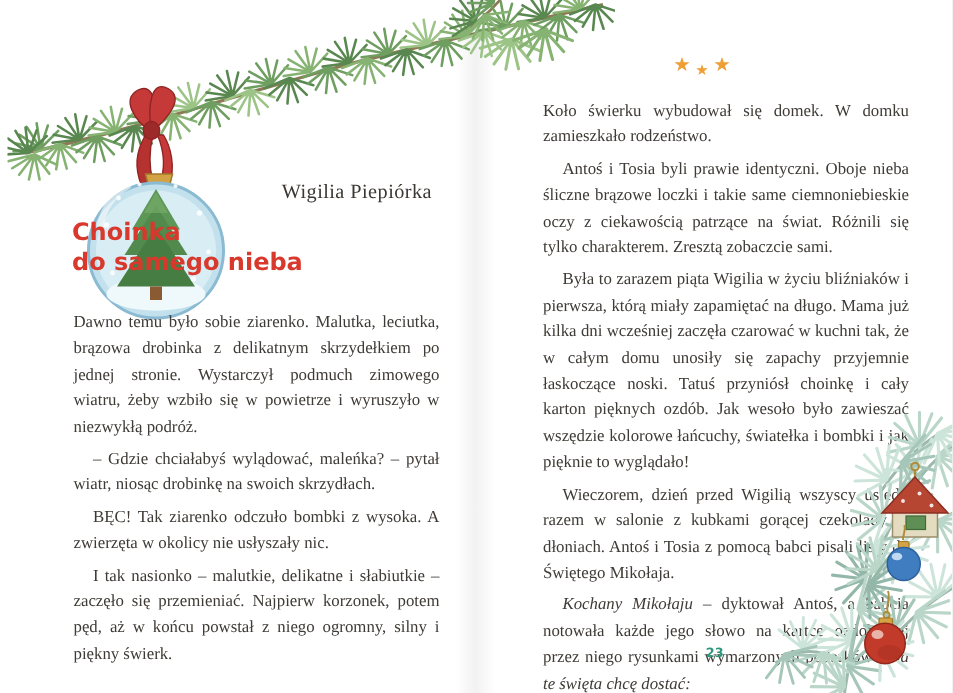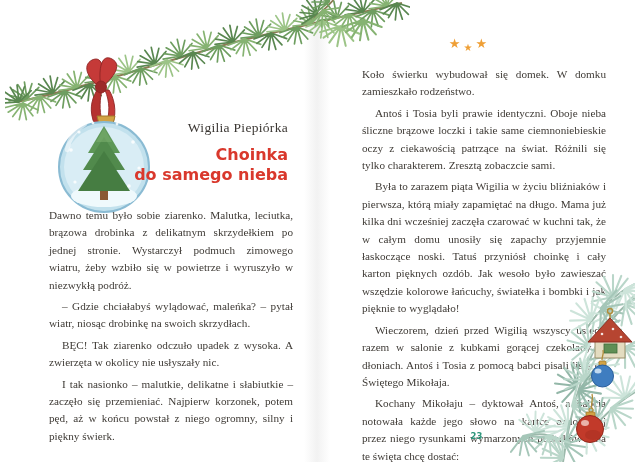--- a/index.html
+++ b/index.html
@@ -5,30 +5,30 @@
   html,body{margin:0;padding:0;background:#e8e8e8;}
   .spread{position:relative;width:635px;height:462px;background:#ffffff;overflow:hidden;
           font-family:"Liberation Serif",serif;}
   .gutter{position:absolute;left:304px;top:0;width:26px;height:100%;
           background:linear-gradient(to right,rgba(0,0,0,0) 0%,rgba(70,70,70,0.07) 50%,rgba(0,0,0,0) 100%);}
   svg.deco{position:absolute;pointer-events:none;}
   .top-branch{left:5px;top:0;}
   .br-branch{right:0;bottom:0;}
   .author{position:absolute;left:88px;top:120px;width:200px;text-align:right;
           font-size:13.5px;color:#3b3733;letter-spacing:.3px;}
-  .title{position:absolute;left:48px;top:145px;width:240px;text-align:right;
+  .title{position:absolute;left:48px;top:145px;width:240px;
          font-family:"DejaVu Sans",sans-serif;font-weight:bold;font-size:16px;
          line-height:1.28;color:#d9382c;}
   .body{position:absolute;width:252px;font-size:11.2px;line-height:1.555;color:#3e3a35;
         text-align:justify;hyphens:auto;-webkit-hyphens:auto;}
   .body p{margin:4px;text-indent:13px;}
   .body p.first{text-indent:0;}
   .body.left{left:45px;top:203px;}
   .body.right{left:358px;top:62px;}
-  .it{}
+  .it{font-style:italic;}
   p.wish{font-style:italic;text-indent:0;margin-left:15px;text-align:left;}
   .pagenum{position:absolute;top:431px;width:317px;text-align:center;
            font-family:"DejaVu Sans",sans-serif;font-size:8.5px;font-weight:bold;color:#2f967c;}
   .pn-left{left:0;}
   .pn-right{left:318px;}
   .stars{position:absolute;left:442px;top:37px;width:52px;display:flex;gap:3px;
          justify-content:center;align-items:flex-start;color:#ef9f35;}
   .st{font-size:13px;line-height:1;font-family:"DejaVu Sans",sans-serif;}
   .st.mid{font-size:10px;transform:translateY(6px);}
 </style>
@@ -123,21 +123,21 @@
   <div class="author">Wigilia Piepiórka</div>
 
   <div class="title">
     <div>Choinka</div>
     <div>do samego nieba</div>
   </div>
 
   <div class="body left" lang="pl">
     <p class="first">Dawno temu było sobie ziarenko. Malutka, leciutka, brązowa drobinka z delikatnym skrzydełkiem po jednej stronie. Wystarczył podmuch zimowego wiatru, żeby wzbiło się w powietrze i wyruszyło w niezwykłą podróż.</p>
     <p>– Gdzie chciałabyś wylądować, maleńka? – pytał wiatr, niosąc drobinkę na swoich skrzydłach.</p>
-    <p>BĘC! Tak ziarenko odczuło upadek z wysoka. A zwierzęta w okolicy nie usłyszały nic.</p>
+    <p>BĘC! Tak ziarenko odczuło bombki z wysoka. A zwierzęta w okolicy nie usłyszały nic.</p>
     <p>I tak nasionko – malutkie, delikatne i słabiutkie – zaczęło się przemieniać. Najpierw korzonek, potem pęd, aż w końcu powstał z niego ogromny, silny i piękny świerk.</p>
   </div>
 
 
   <div class="stars">
     <span class="st">★</span>
     <span class="st mid">★</span>
     <span class="st">★</span>
   </div>
 

